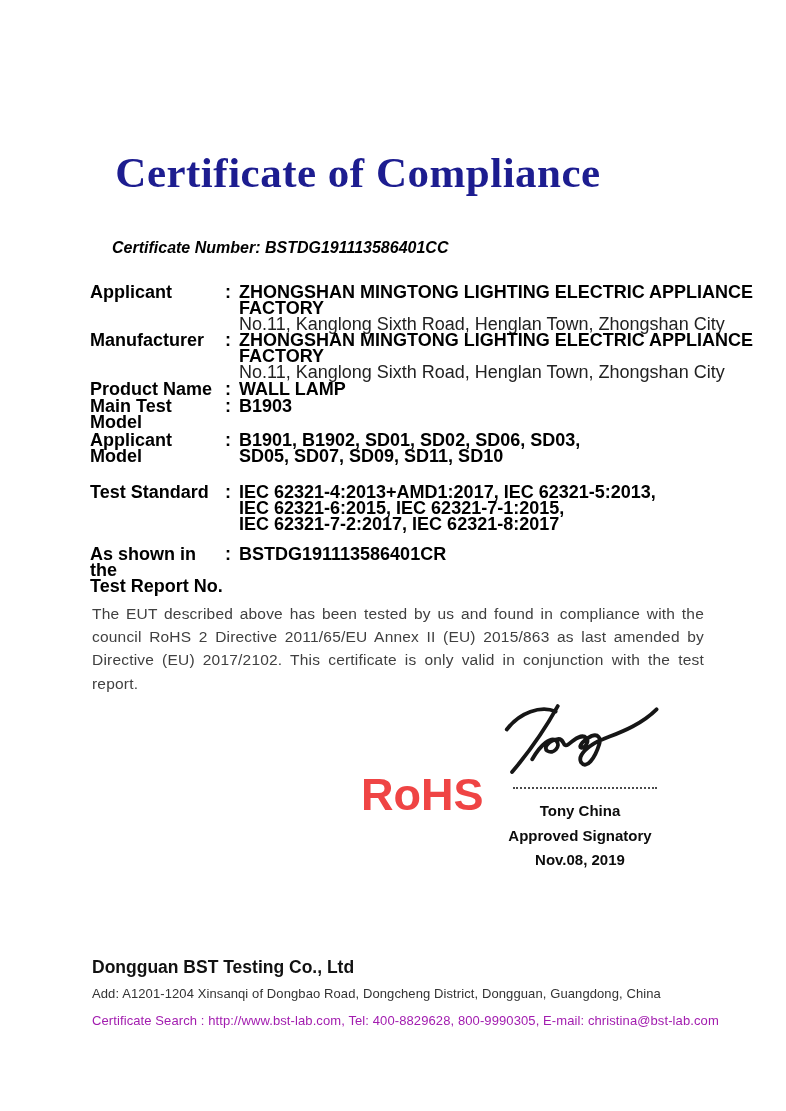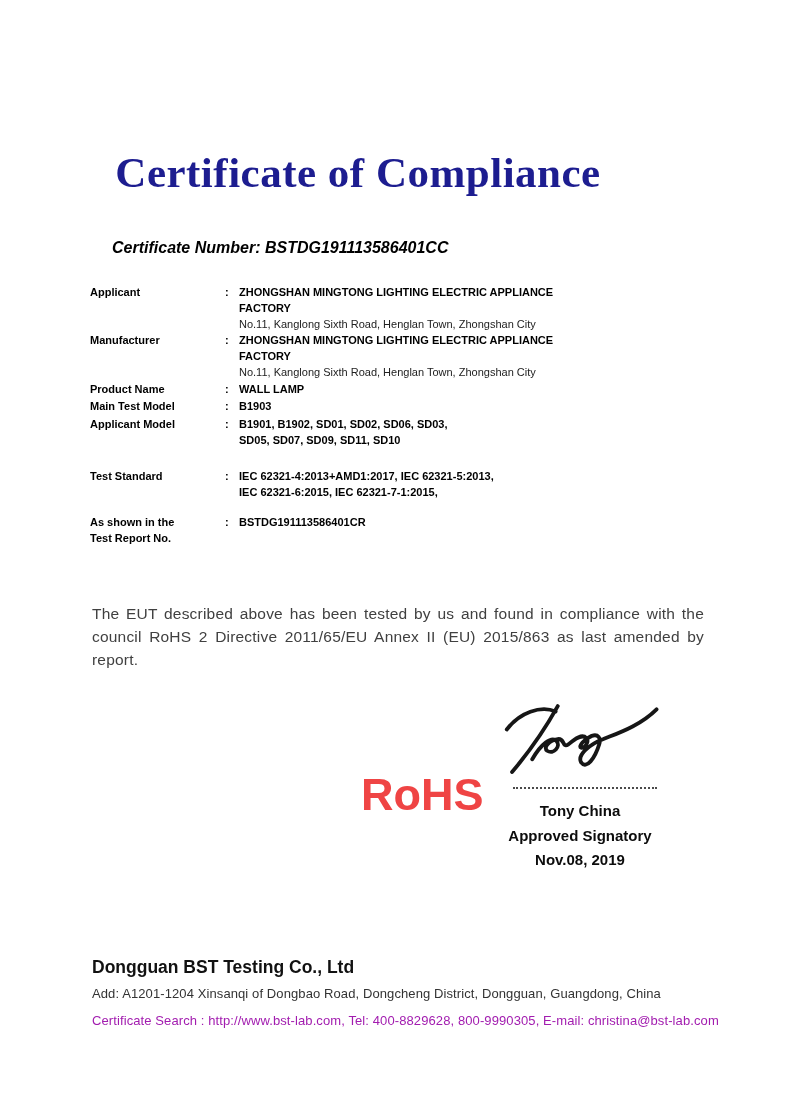--- a/index.html
+++ b/index.html
@@ -23,21 +23,21 @@
   
   .cert-number{
     position:absolute;left:112px;top:239px;
     font-size:16px;font-weight:bold;color:#000;
     white-space:nowrap;
     font-style:italic;
   }
   
   .details{
     position:absolute;left:90px;top:284px;width:650px;
-    font-size:11px;line-height:16px;
+    font-size:18px;line-height:16px;
   }
   .field{display:flex;align-items:flex-start;}
   .field .lbl{width:135px;font-weight:bold;flex:0 0 135px;}
   .field .colon{width:14px;flex:0 0 14px;font-weight:bold;text-align:left;}
   .field .val{flex:1;}
   .val .b{font-weight:bold;white-space:nowrap;}
   .val .n{font-weight:normal;color:#222;white-space:nowrap;}
   .mb1{margin-bottom:1px;}
   .mb2{margin-bottom:2px;}
   .gap-after-models{margin-bottom:20px;}
@@ -136,39 +136,41 @@
         <div class="b">SD05, SD07, SD09, SD11, SD10</div>
       </div>
     </div>
 
     <div class="field gap-after-standard">
       <div class="lbl">Test Standard</div>
       <div class="colon">:</div>
       <div class="val">
         <div class="b">IEC 62321-4:2013+AMD1:2017, IEC 62321-5:2013,</div>
         <div class="b">IEC 62321-6:2015, IEC 62321-7-1:2015,</div>
+        <div class="b">IEC 62321-7-2:2017, IEC 62321-8:2017</div>
       </div>
     </div>
 
     <div class="field">
       <div class="lbl">
         <div>As shown in the</div>
         <div>Test Report No.</div>
       </div>
       <div class="colon">:</div>
       <div class="val">
         <div class="b">BSTDG191113586401CR</div>
       </div>
     </div>
 
   </div>
 
   <div class="statement">
     <div class="jline">The EUT described above has been tested by us and found in compliance with the</div>
     <div class="jline">council RoHS 2 Directive 2011/65/EU Annex II (EU) 2015/863 as last amended by</div>
+    <div class="jline">Directive (EU) 2017/2102. This certificate is only valid in conjunction with the test</div>
     <div class="lline">report.</div>
   </div>
 
   <div class="rohs">RoHS</div>
 
   <svg class="sig-svg" viewBox="0 0 160 72" xmlns="http://www.w3.org/2000/svg">
     <g fill="none" stroke="#161616" stroke-width="3.6" stroke-linecap="round" stroke-linejoin="round">
       <path d="M12,28 C24,12 44,5 58,11"></path>
       <path d="M60,6 C50,24 34,48 17,68"></path>
       <path d="M36,56 C44,42 54,34 59,39 C63,44 56,52 50,48 C46,45 52,38 60,37 C67,36 64,46 70,42 C77,36 83,32 87,36 C90,40 85,46 82,45 C79,44 85,37 92,34 C98,32 101,36 99,42 C95,55 87,66 82,59 C78,52 90,42 103,37 C115,32 137,25 153,9"></path>

